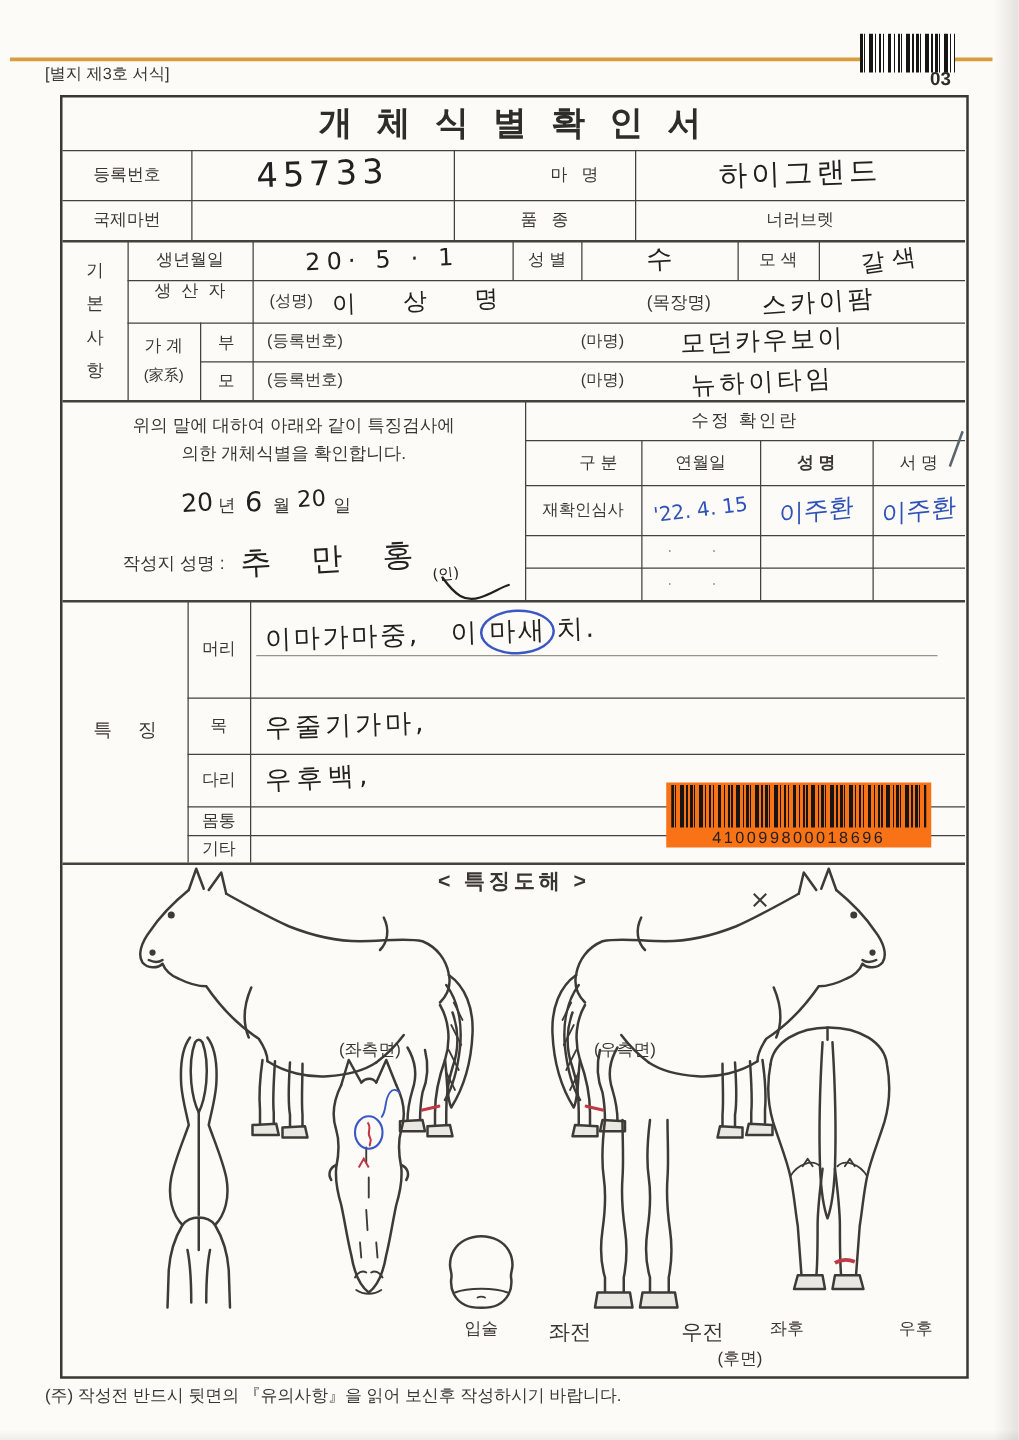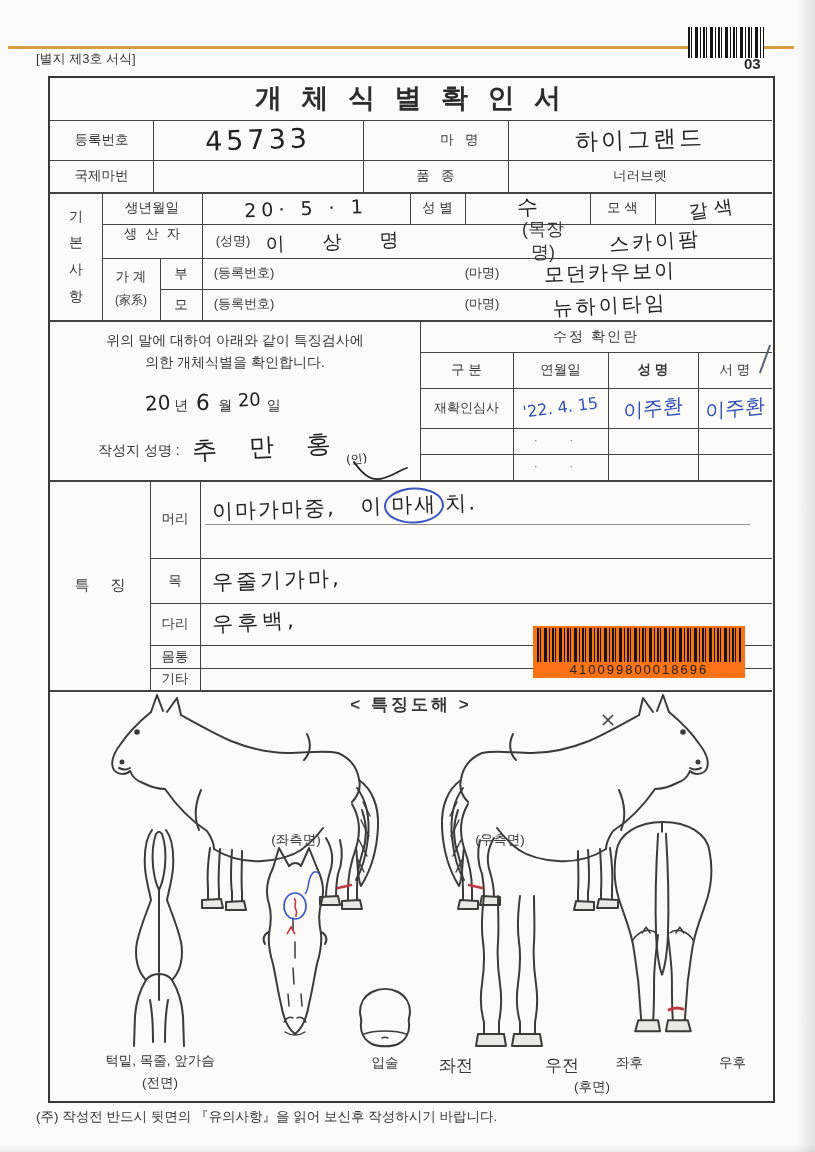--- a/index.html
+++ b/index.html
@@ -126,21 +126,21 @@
     <div class="lbl" style="left:52px;top:114px;width:100px;height:32px;">생년월일</div>
     <div class="lbl hw" style="left:152px;top:114px;width:208px;height:32px;font-size:19px;letter-spacing:5px;transform:rotate(-2deg);">20·  5 ·  1</div>
     <div class="lbl" style="left:360px;top:114px;width:55px;height:32px;">성 별</div>
     <div class="lbl hw" style="left:415px;top:114px;width:125px;height:32px;font-size:21px;transform:rotate(-3deg);">수</div>
     <div class="lbl" style="left:540px;top:114px;width:65px;height:32px;">모 색</div>
     <div class="lbl hw" style="left:605px;top:114px;width:117px;height:32px;font-size:19px;letter-spacing:6px;transform:rotate(-8deg);">갈색</div>
 
     <div class="lbl" style="left:52px;top:140px;width:100px;height:34px;font-family:Liberation Mono, monospace;">생 산 자</div>
     <div class="lbl" style="left:158px;top:146px;width:50px;height:34px;font-size:13px;">(성명)</div>
     <div class="lbl hw" style="left:210px;top:146px;width:160px;height:34px;font-size:19px;letter-spacing:16px;transform:rotate(-2deg);">이  상  명</div>
-    <div class="lbl" style="left:462px;top:146px;width:62px;height:34px;font-size:18px;">(목장명)</div>
+    <div class="lbl" style="left:462px;top:146px;width:62px;height:34px;font-size:14px;">(목장명)</div>
     <div class="lbl hw" style="left:530px;top:146px;width:150px;height:34px;font-size:20px;letter-spacing:3px;transform:rotate(-4deg);">스카이팜</div>
 
     <div class="lbl" style="left:52px;top:180px;width:58px;height:38px;">가 계</div>
     <div class="lbl" style="left:52px;top:208px;width:58px;height:30px;font-size:12px;">(家系)</div>
     <div class="lbl" style="left:110px;top:180px;width:42px;height:31px;">부</div>
     <div class="lbl" style="left:158px;top:180px;width:72px;height:31px;font-size:13px;">(등록번호)</div>
     <div class="lbl" style="left:408px;top:180px;width:48px;height:31px;font-size:13px;">(마명)</div>
     <div class="lbl hw" style="left:470px;top:178px;width:180px;height:31px;font-size:20px;letter-spacing:2px;transform:rotate(-2deg);">모던카우보이</div>
     <div class="lbl" style="left:110px;top:211px;width:42px;height:31px;">모</div>
     <div class="lbl" style="left:158px;top:211px;width:72px;height:31px;font-size:13px;">(등록번호)</div>
@@ -162,21 +162,21 @@
     <div class="abs" style="left:48px;top:352px;font-size:14px;">
       <span>작성지 성명 :</span>
       <span class="hw" style="font-size:25px;letter-spacing:12px;display:inline-block;transform:rotate(-3deg);margin-left:8px;">추 만 홍</span>
       <span class="hw" style="font-size:12px;display:inline-block;transform:translateY(8px) rotate(-6deg);">(인)</span>
     </div>
     <svg class="fig" style="left:300px;top:378px;" width="60" height="28" viewBox="0 0 60 28">
       <path d="M4 6 C14 20 22 26 34 22 C44 19 50 14 57 12" stroke="#23211f" stroke-width="1.8" fill="none" stroke-linecap="round"></path>
     </svg>
 
     <div class="lbl" style="left:370px;top:242px;width:352px;height:32px;font-size:14px;letter-spacing:2px;">수정 확인란</div>
-    <div class="lbl" style="left:370px;top:274px;width:93px;height:36px;">구 분</div>
+    <div class="lbl" style="left:370px;top:274px;width:93px;height:36px;padding-left:12px;">구 분</div>
     <div class="lbl" style="left:463px;top:274px;width:95px;height:36px;">연월일</div>
     <div class="lbl" style="left:558px;top:274px;width:90px;height:36px;font-weight:bold;">성 명</div>
     <div class="lbl" style="left:648px;top:274px;width:74px;height:36px;">서 명</div>
     <div class="abs" style="left:714px;top:266px;width:1.5px;height:30px;background:#5a646e;transform:rotate(20deg);"></div>
 
     <div class="lbl" style="left:370px;top:310px;width:93px;height:40px;font-size:13px;">재확인심사</div>
     <div class="lbl hw hw-blue" style="left:463px;top:310px;width:95px;height:40px;font-size:16px;transform:rotate(-7deg);">'22. 4. 15</div>
     <div class="lbl hw hw-blue scrawl" style="left:558px;top:310px;width:90px;height:40px;font-size:20px;">이주환</div>
     <div class="lbl hw hw-blue scrawl" style="left:648px;top:310px;width:74px;height:40px;font-size:20px;">이주환</div>
     <div class="lbl dots" style="left:463px;top:350px;width:95px;height:26px;">·   ·</div>
@@ -267,24 +267,20 @@
         <path d="M40 206 L60 206 L62 217 L37 217 Z" fill="#eae8e2"></path>
         <path d="M70 206 L90 206 L93 217 L68 217 Z" fill="#eae8e2"></path>
         <path d="M60 18 C58 50 57 90 58 120 C59 140 61 152 64 160 C67 152 69 140 70 120 C71 90 70 50 68 18"></path>
         <path d="M64 6 L64 16"></path>
         <path d="M34 126 C40 116 52 112 58 118 M96 126 C90 116 78 112 72 118" stroke-width="1.5"></path>
         <path d="M44 118 L48 112 L52 118 M78 118 L82 112 L86 118" stroke-width="1.5"></path>
       </g>
       <path d="M70 196 C75 193 81 193 86 195" stroke="#c03a45" stroke-width="3" fill="none"></path>
     </svg>
 
-    <div class="abs" style="left:25px;top:972px;width:170px;text-align:center;font-size:13.5px;line-height:1.6;">
-      <div>턱밑, 목줄, 앞가슴</div>
-      <div>(전면)</div>
-    </div>
     <div class="lbl" style="left:305px;top:976px;width:60px;height:18px;">입술</div>
     <div class="abs" style="left:389px;top:976px;width:140px;display:flex;justify-content:space-between;font-size:17px;">
       <span>좌전</span>
       <span>우전</span>
     </div>
     <div class="abs" style="left:566px;top:976px;width:130px;display:flex;justify-content:space-between;font-size:13.5px;">
       <span>좌후</span>
       <span>우후</span>
     </div>
     <div class="lbl" style="left:497px;top:1000px;width:90px;height:18px;">(후면)</div>

